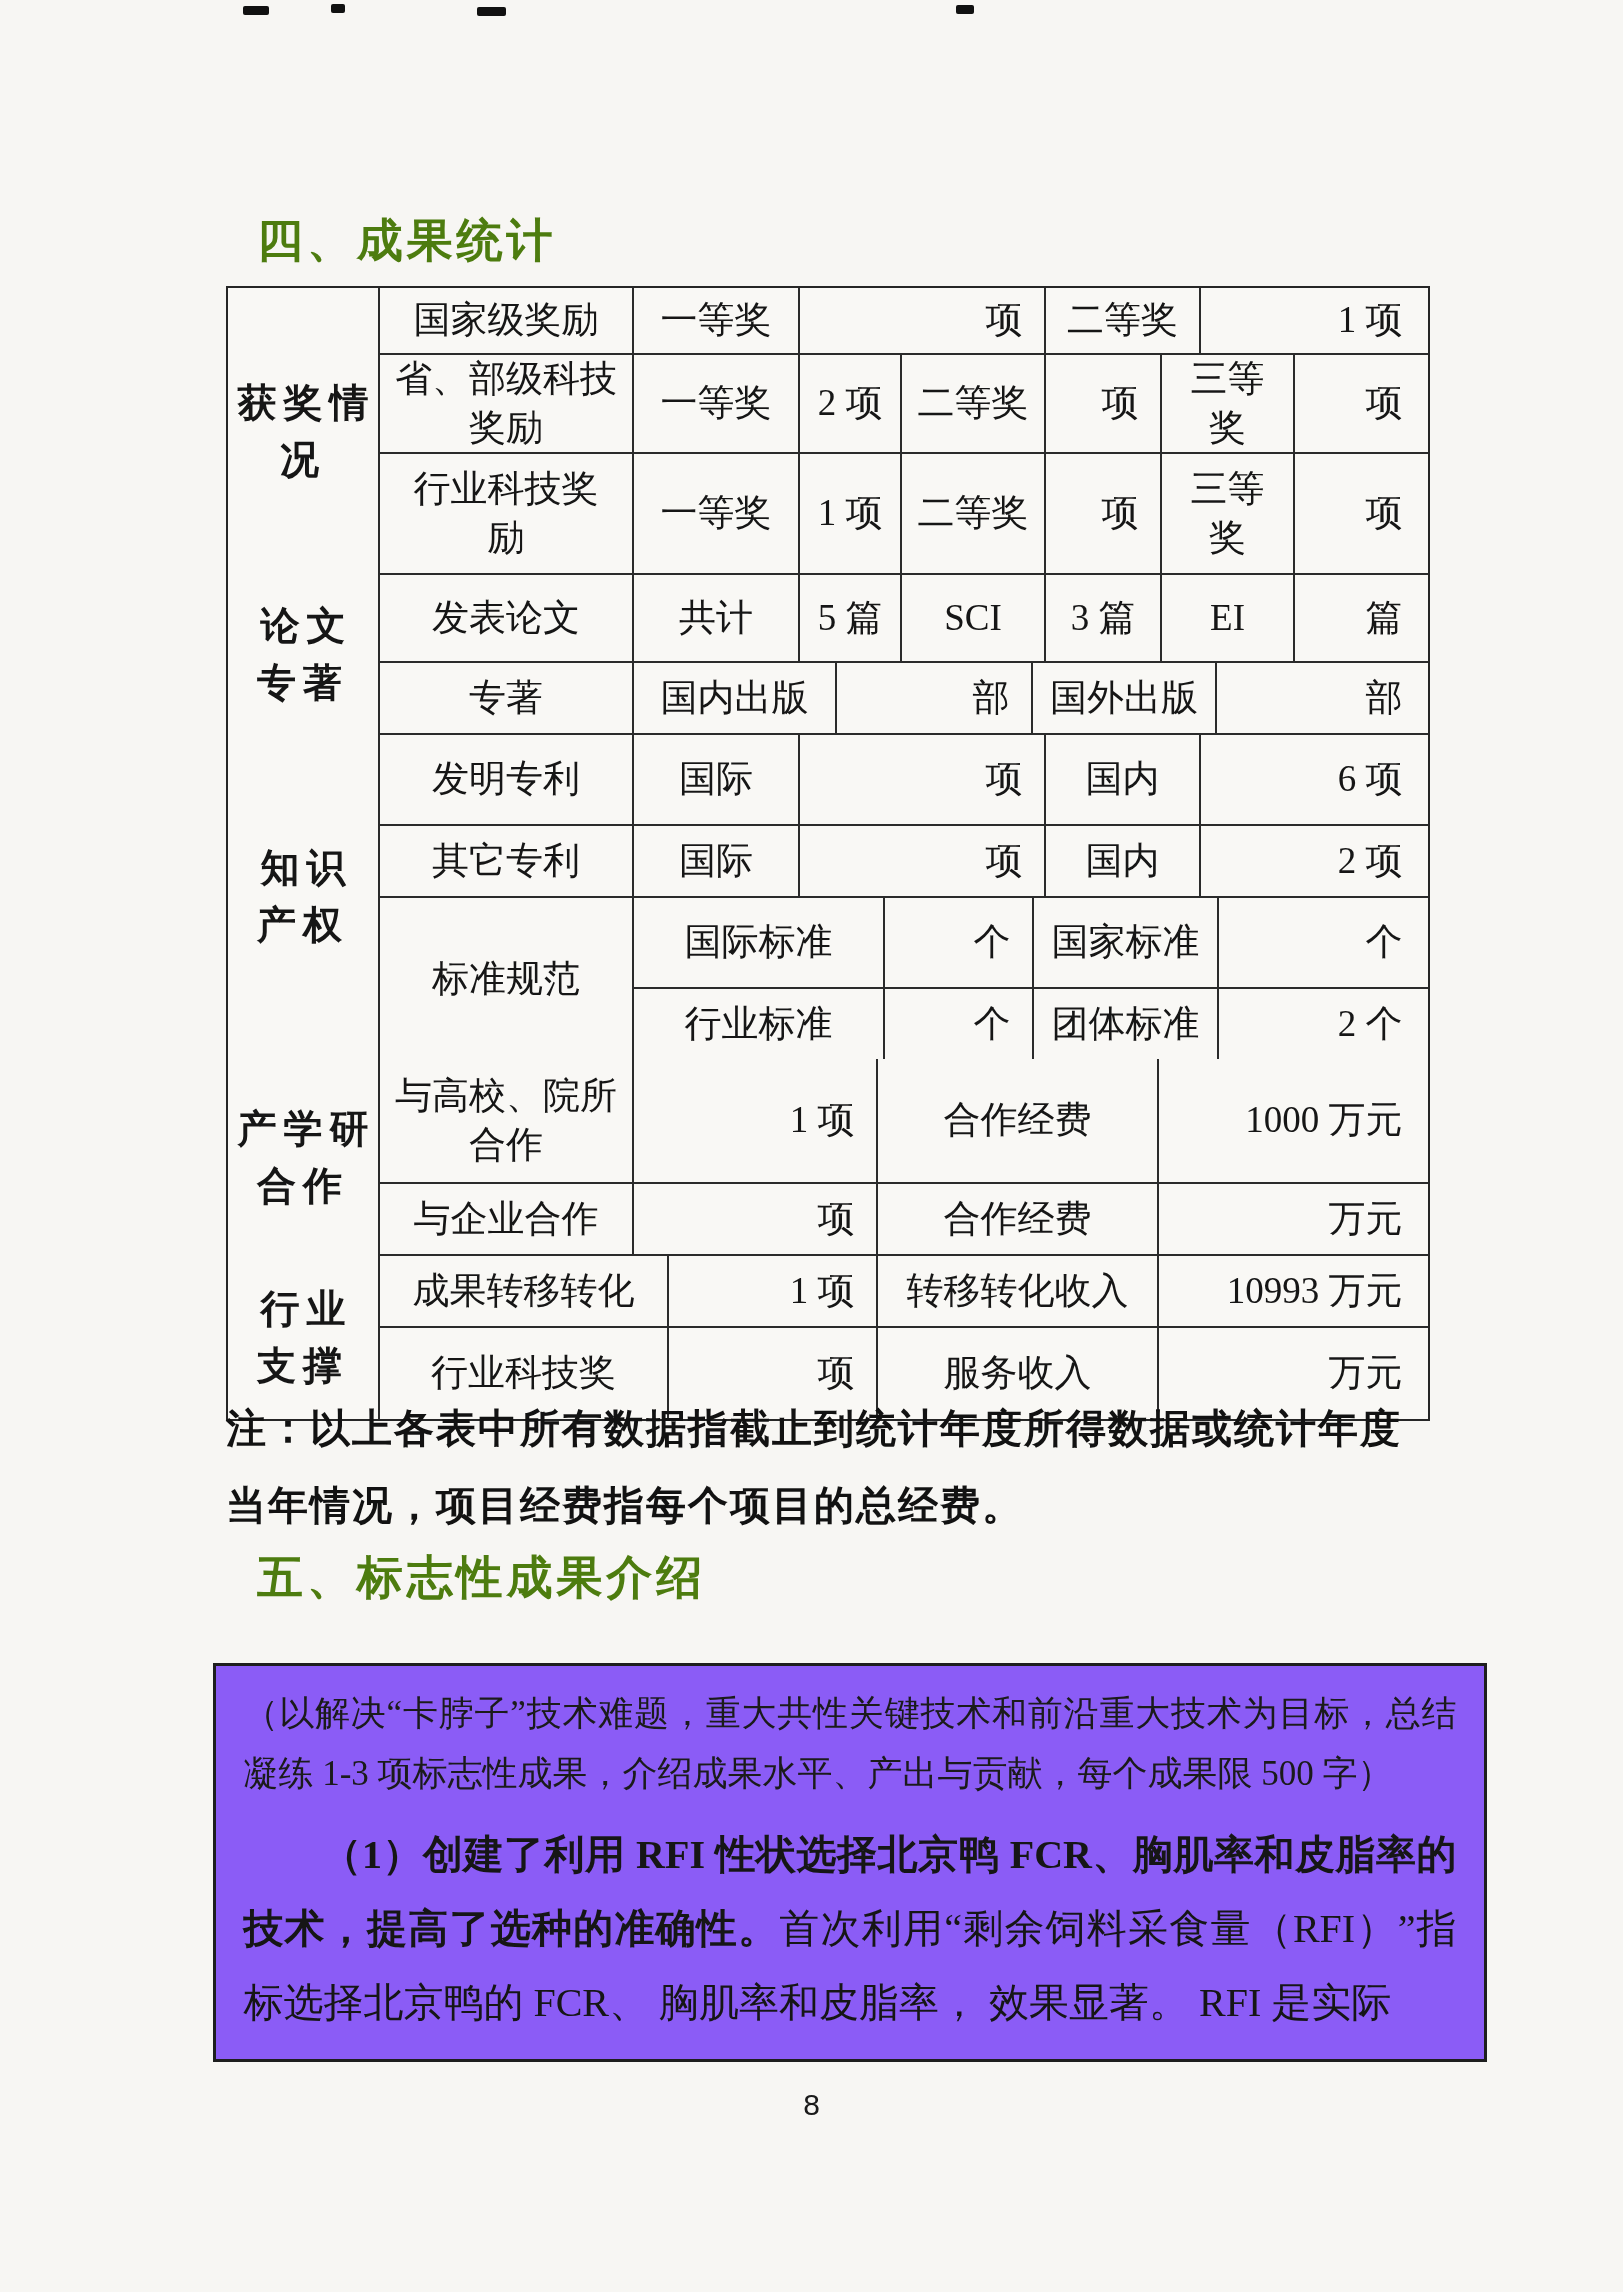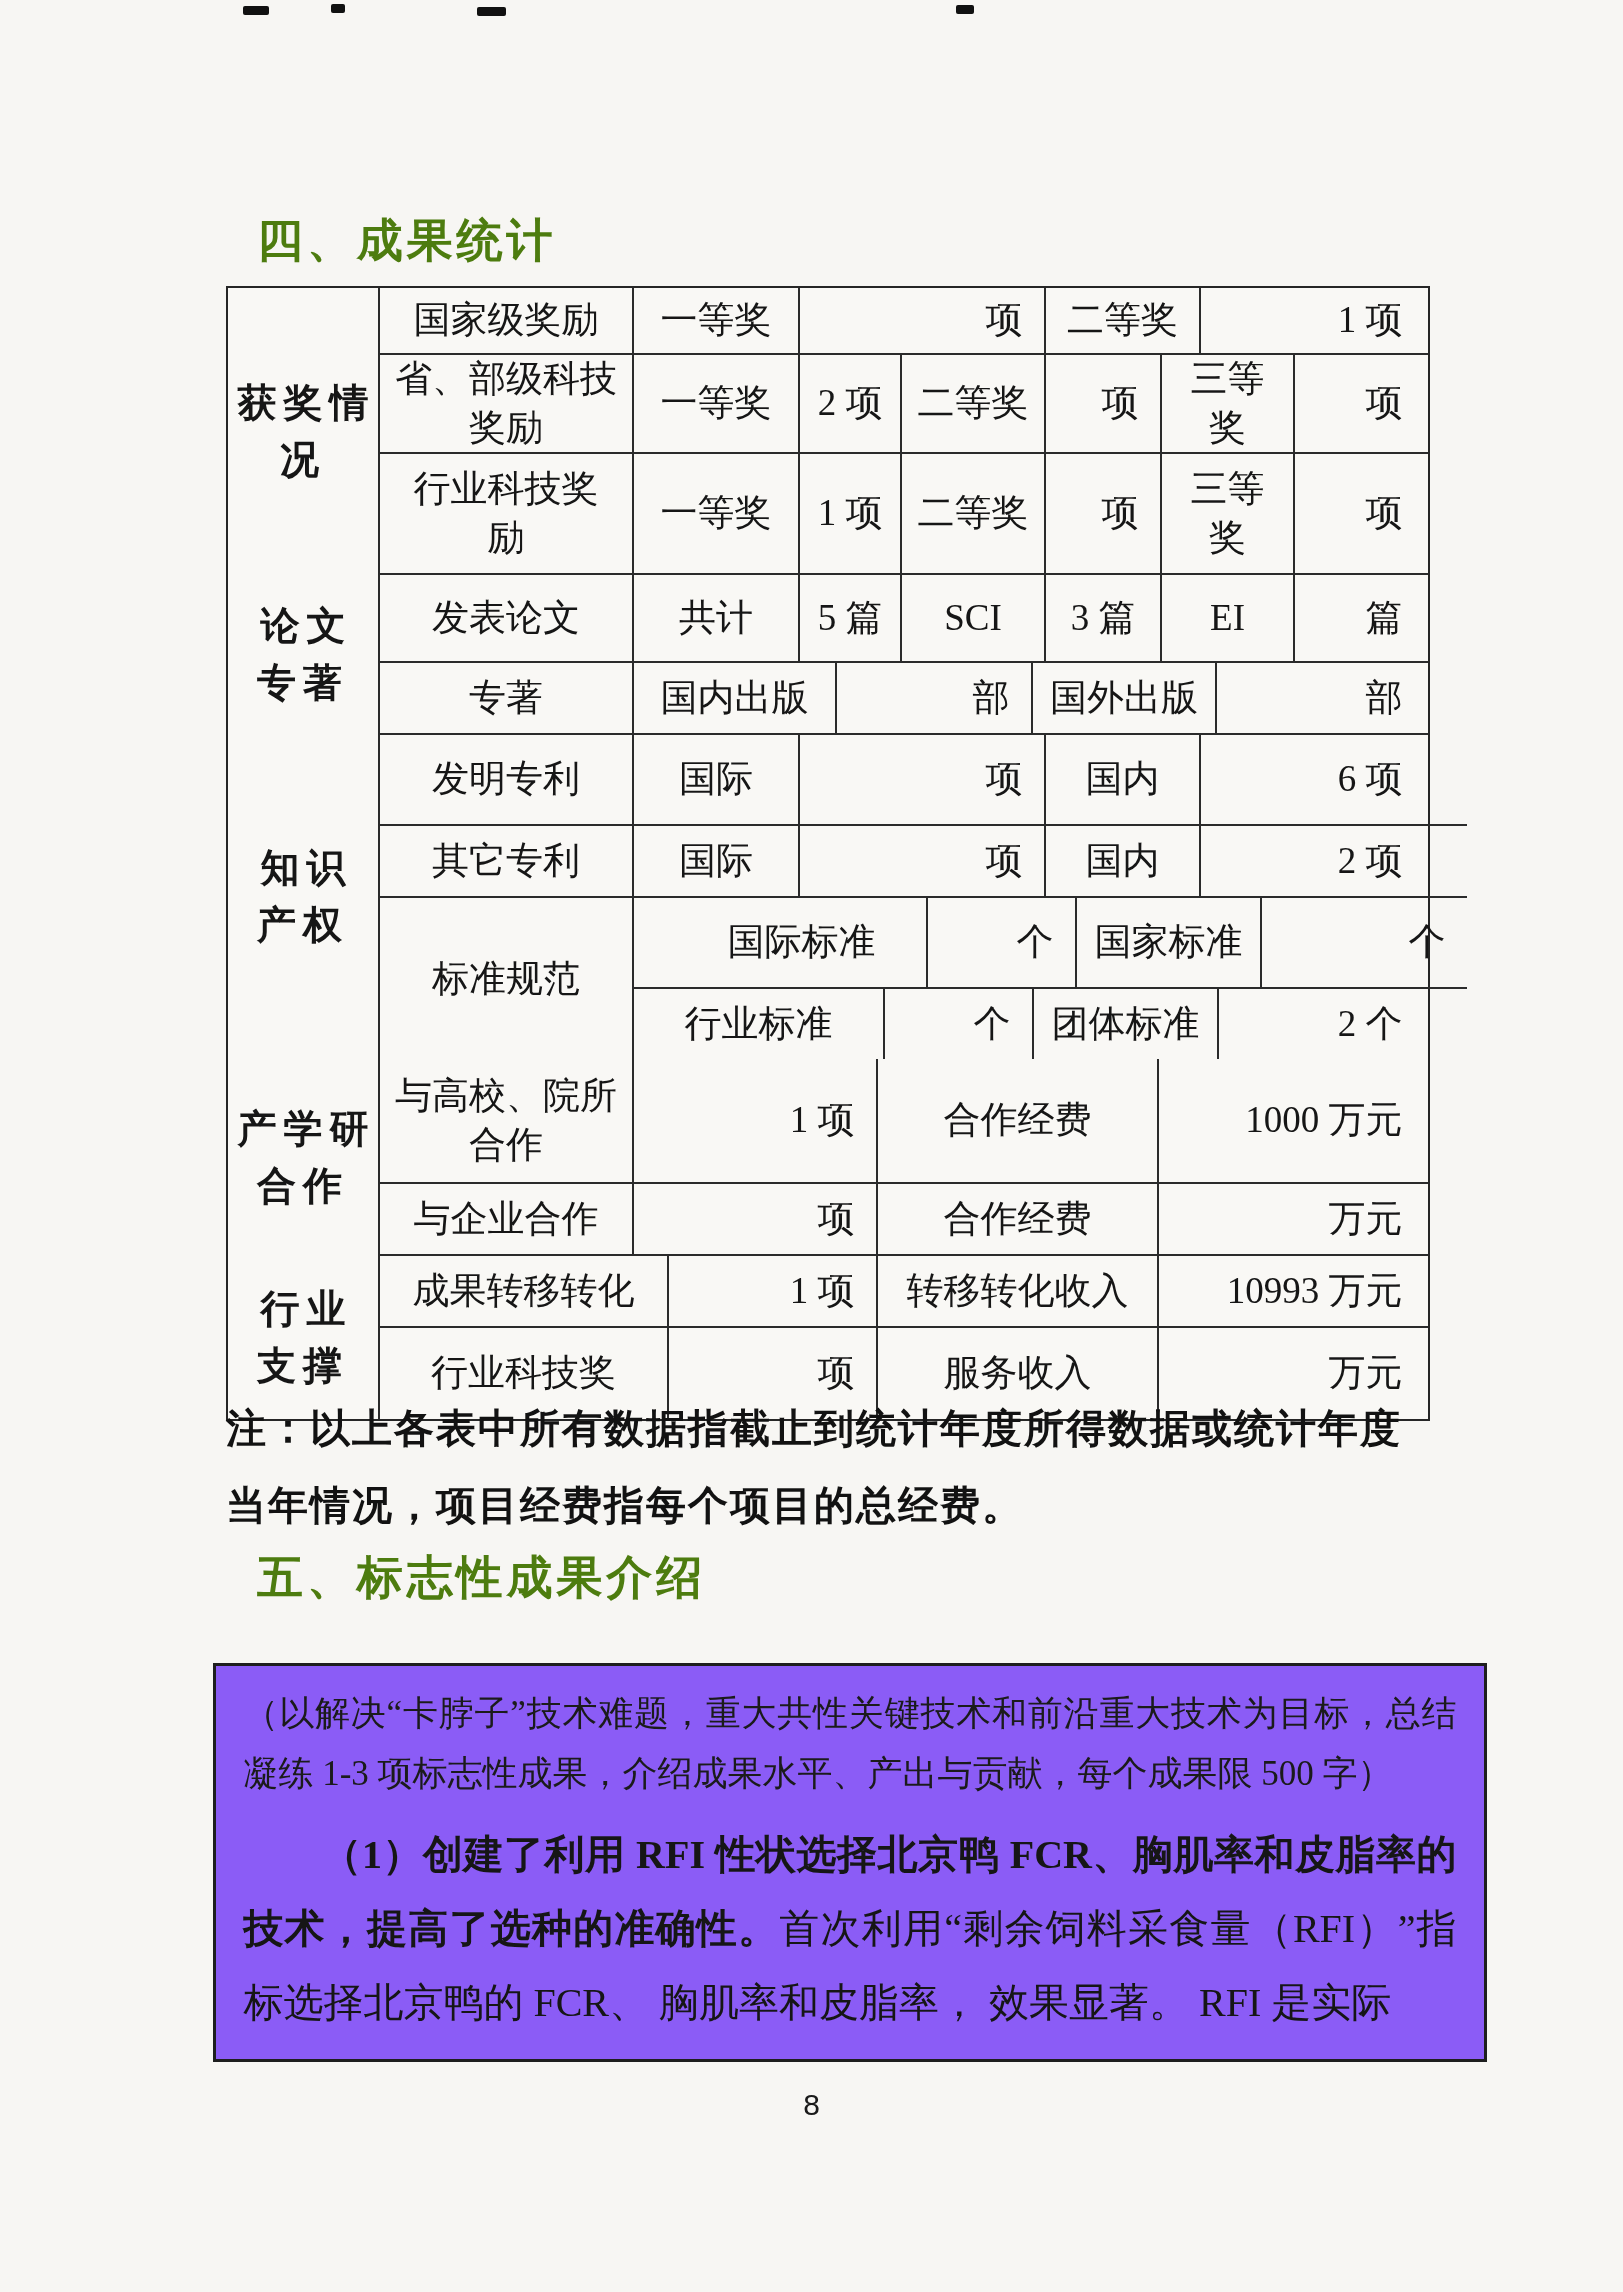--- a/index.html
+++ b/index.html
@@ -50,21 +50,21 @@
   }
   .cell:last-child { border-right:none; }
   .val { justify-content:flex-end; text-align:right; padding-right:21.6px; }
   
   .std { display:flex; width:100%; }
   .stdlab {
     flex:0 0 254px; border-right:2px solid #2b2b2b;
     display:flex; align-items:center; justify-content:center; font-size:37px;
   }
   .stdrows { flex:1; display:flex; flex-direction:column; }
-  .stdrows .row:first-child { border-bottom:2px solid #2b2b2b;padding-left:43px; }
+  .stdrows .row:first-child { border-bottom:2px solid #2b2b2b; }
   .stdrows .row:last-child  { border-bottom:none; }
 
   .h68{height:67px}.h134{height:99px}.h123{height:121px}.h69{height:88px}
   .h73{height:72px}.h72{height:91px}.h71{height:70px}.h128{height:125px}.h79{height:72px}
   .w259{flex:0 0 254px}.w169{flex:0 0 166px}.w251{flex:0 0 246px}.w158{flex:0 0 155px}
   .w228{flex:0 0 223px}.w104{flex:0 0 102px}.w147{flex:0 0 144px}.w118{flex:0 0 116px}
   .w136{flex:0 0 133px}.w132{flex:0 0 129px}.w207{flex:0 0 203px}.w200{flex:0 0 196px}
   .w188{flex:0 0 184px}.w211{flex:0 0 207px}.w256{flex:0 0 251px}.w152{flex:0 0 149px}
   .w189{flex:0 0 185px}.w209{flex:0 0 205px}.w249{flex:0 0 244px}.w287{flex:0 0 281px}
   .w270{flex:0 0 265px}.w295{flex:0 0 289px}.w213{flex:0 0 209px}

